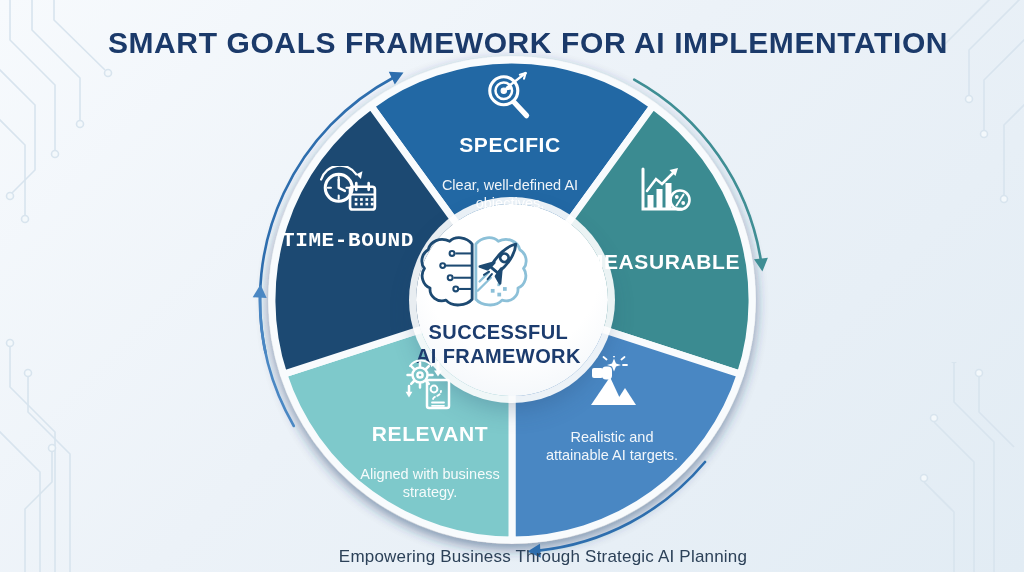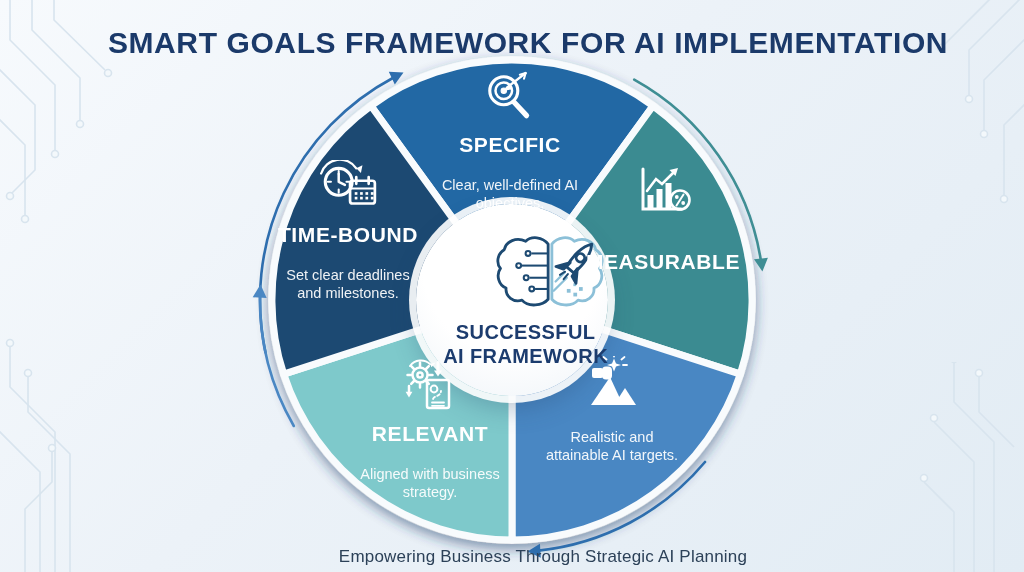--- a/index.html
+++ b/index.html
@@ -12,31 +12,31 @@
   .page-title{
     position:absolute;top:10px;left:0;width:100%;margin:16px;text-align:center;
     font-size:30px;font-weight:bold;color:#1b3a6a;letter-spacing:.6px;
   }
   .diagram{position:absolute;left:242px;top:30px;width:540px;height:540px;}
   #wheel{position:absolute;left:0;top:0;}
   .center-circle{
     position:absolute;left:174px;top:174px;width:192px;height:192px;border-radius:50%;
     background:radial-gradient(circle at 50% 32%,#ffffff 55%,#eef3f8 100%);
     box-shadow:0 0 0 7px rgba(255,255,255,.9),0 12px 26px rgba(35,65,105,.30);
-    display:flex;flex-direction:column;align-items:flex-end;justify-content:center;text-align:center;
+    display:flex;flex-direction:column;align-items:flex-start;justify-content:center;text-align:center;
   }
   .center-title{font-size:20px;font-weight:bold;color:#1c3c6e;line-height:1.18;letter-spacing:.4px;margin-top:4px;}
   .segment{position:absolute;display:flex;flex-direction:column;align-items:center;text-align:center;color:#fff;}
   .segment h2{margin:7px 0 3px;font-size:21px;font-weight:bold;letter-spacing:.6px;}
   .segment p{margin:16px;font-size:14.5px;line-height:1.25;color:rgba(255,255,255,.93);}
   .seg-0{left:173px;top:40px;width:190px;}
   .seg-1{left:336px;top:133px;width:170px;gap:24px;}
   .seg-2{left:285px;top:326px;width:170px;}
   .seg-3{left:98px;top:329px;width:180px;}
-  .seg-4{left:16px;top:130px;width:180px;}
+  .seg-4{left:16px;top:136px;width:180px;font-family:Liberation Mono, monospace;}
   .footer-caption{
     position:absolute;bottom:5px;left:0;width:100%;text-align:center;
     font-size:17px;color:#2c4158;letter-spacing:.2px;padding-left:31px;
   }
 </style>
 </head>
 <body>
 
 <div class="stage">
 
@@ -255,18 +255,17 @@
             <rect x="41.7" y="31" width="2.6" height="2.6"></rect>
             <rect x="46.9" y="31" width="2.6" height="2.6"></rect>
             <rect x="52.1" y="31" width="2.6" height="2.6"></rect>
           <rect x="36.5" y="35.5" width="2.6" height="2.6"></rect>
             <rect x="41.7" y="35.5" width="2.6" height="2.6"></rect>
             <rect x="46.9" y="35.5" width="2.6" height="2.6"></rect>
             <rect x="52.1" y="35.5" width="2.6" height="2.6"></rect>
         </g>
       </svg>
       <h2>TIME-BOUND</h2>
-      <p>Set clear deadlines and milestones.</p>
     </div>
   </div>
 
   <div class="footer-caption">Empowering Business Through Strategic AI Planning</div>
 </div>
 
 </body></html>

